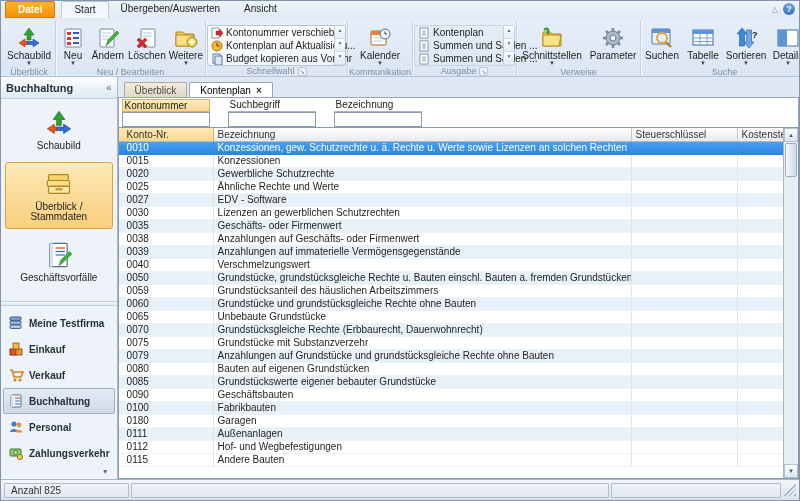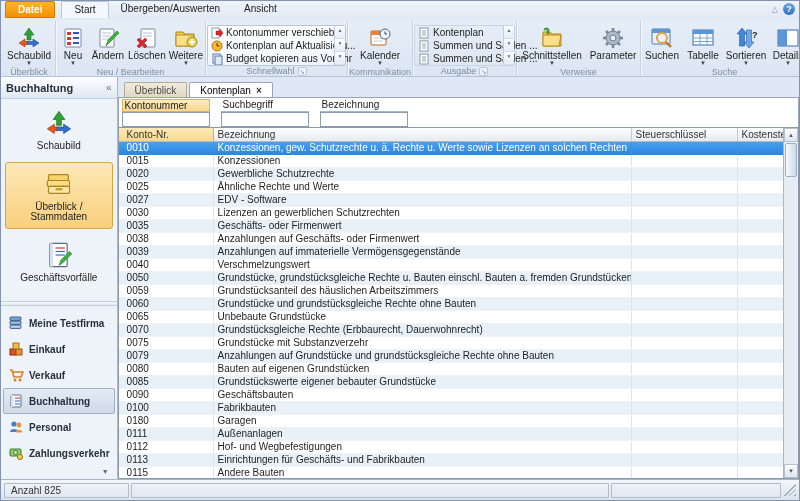--- a/index.html
+++ b/index.html
@@ -51,21 +51,21 @@
   .navitem.selected { background:linear-gradient(#e4ebf4,#cfdae8); border-color:#9fb0c4; }
   .icon16 { width:16px; height:16px; flex:0 0 16px; }
   .sb-overflow { text-align:right; padding:2px 8px 4px; color:#5c6b7e; font-size:7px; }
 
   
   .workspace { flex:1; display:flex; flex-direction:column; min-width:0; }
   .doc-tabs { flex:0 0 20px; display:flex; align-items:flex-end; padding-left:6px; gap:2px; }
   .dtab { height:15px; padding:1px 10px 0; border:1px solid #b3ab97; border-bottom:none; border-radius:2px 2px 0 0; background:linear-gradient(#f2ecdf,#e0d8c5); color:#4c4c44; display:flex; align-items:center; gap:5px; }
   .dtab.active { background:#ffffff; border-color:#97a5b6; color:#000; position:relative; z-index:2; }
   .dtab .close { color:#333; font-weight:bold; font-size:10px; }
-  .filter-panel { flex:0 0 30px; background:#ffffff; border:1px solid #97a5b6; border-bottom:none; display:flex; padding:1px 0 0 3px; gap:11px; }
+  .filter-panel { flex:0 0 30px; background:#ffffff; border:1px solid #97a5b6; border-bottom:none; display:flex; padding:1px 0 0 3px; gap:18px; }
   .ffield { width:88px; display:flex; flex-direction:column; }
   .flabel { height:13px; line-height:12px; padding-left:2px; border-bottom:1px solid #aab6c4; color:#222; }
   .flabel.hl { background:linear-gradient(#fcecc0,#f7d794); border:1px solid #d9b25f; }
   .finput { height:15px; border:1px solid #8d9cae; background:#fff; margin-top:0px; font-size:10px; padding:0 2px; font-family:"Liberation Sans",sans-serif; }
 
   
   .grid { flex:1; border:1px solid #8a99ab; background:#fff; display:flex; min-height:0; position:relative; }
   .grid-cols { flex:1; display:flex; flex-direction:column; min-width:0; }
   .ghead { flex:0 0 14px; display:flex; background:linear-gradient(#fefefe,#e7eaee); border-bottom:1px solid #b2bac4;justify-content:flex-end; }
   .gh { border-right:1px solid #c5cdd7; padding:1px 0 0 4px; color:#333; overflow:hidden; white-space:nowrap; }
@@ -636,26 +636,20 @@
                 <div class="gc c2">Außenanlagen</div>
                 <div class="gc c3"></div>
                 <div class="gc c4"></div>
               </div>
               <div class="grow">
                 <div class="gc c1">0112</div>
                 <div class="gc c2">Hof- und Wegbefestigungen</div>
                 <div class="gc c3"></div>
                 <div class="gc c4"></div>
               </div>
-              <div class="grow alt">
-                <div class="gc c1">0113</div>
-                <div class="gc c2">Einrichtungen für Geschäfts- und Fabrikbauten</div>
-                <div class="gc c3"></div>
-                <div class="gc c4"></div>
-              </div>
               <div class="grow">
                 <div class="gc c1">0115</div>
                 <div class="gc c2">Andere Bauten</div>
                 <div class="gc c3"></div>
                 <div class="gc c4"></div>
               </div>
             </div>
         </div>
         <div class="vscroll">
           <div class="vs-btn">▲</div>

